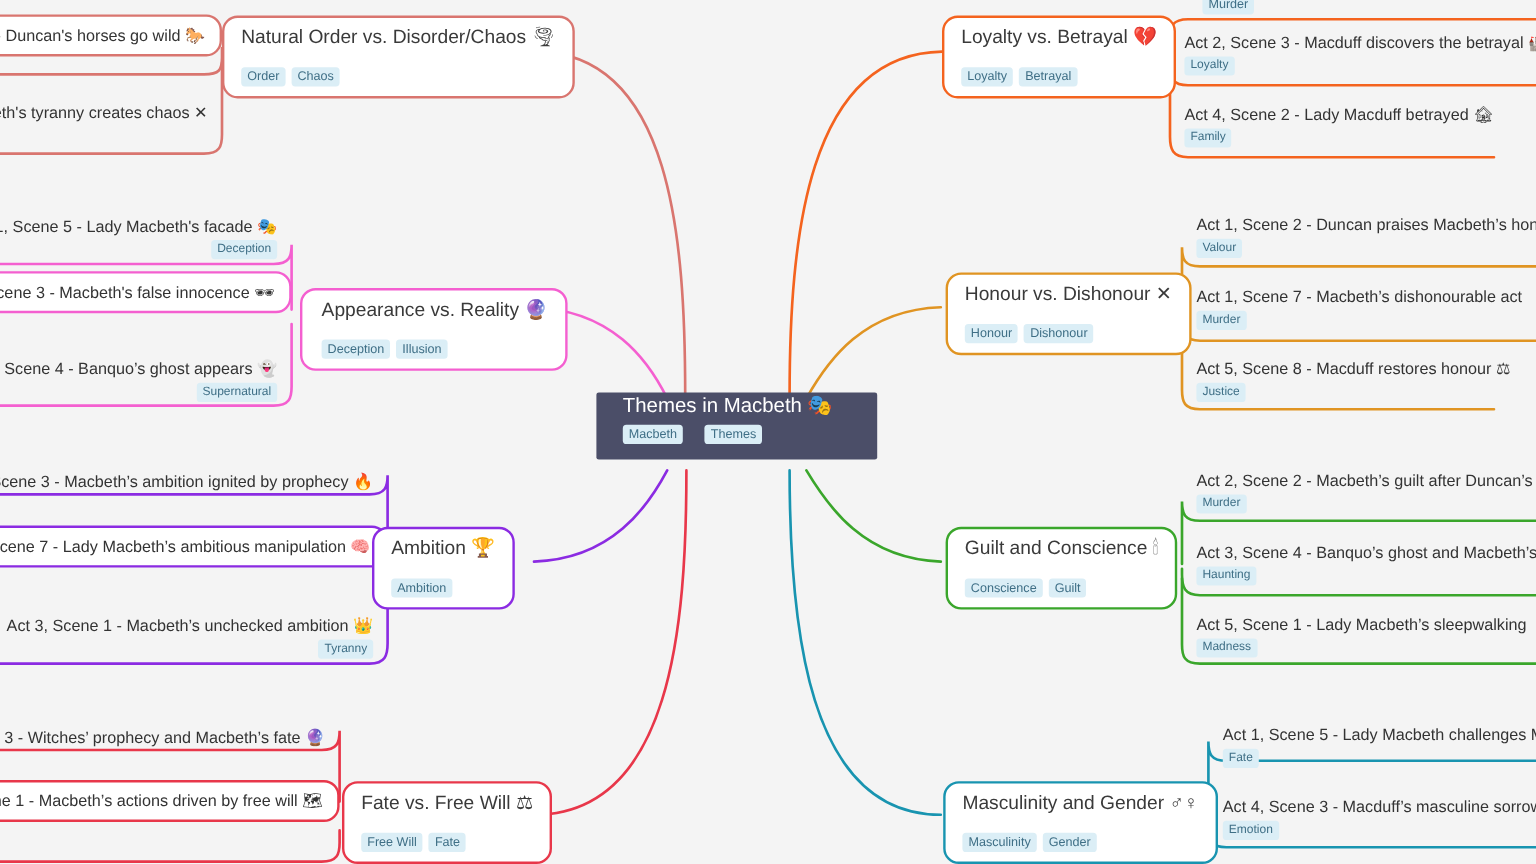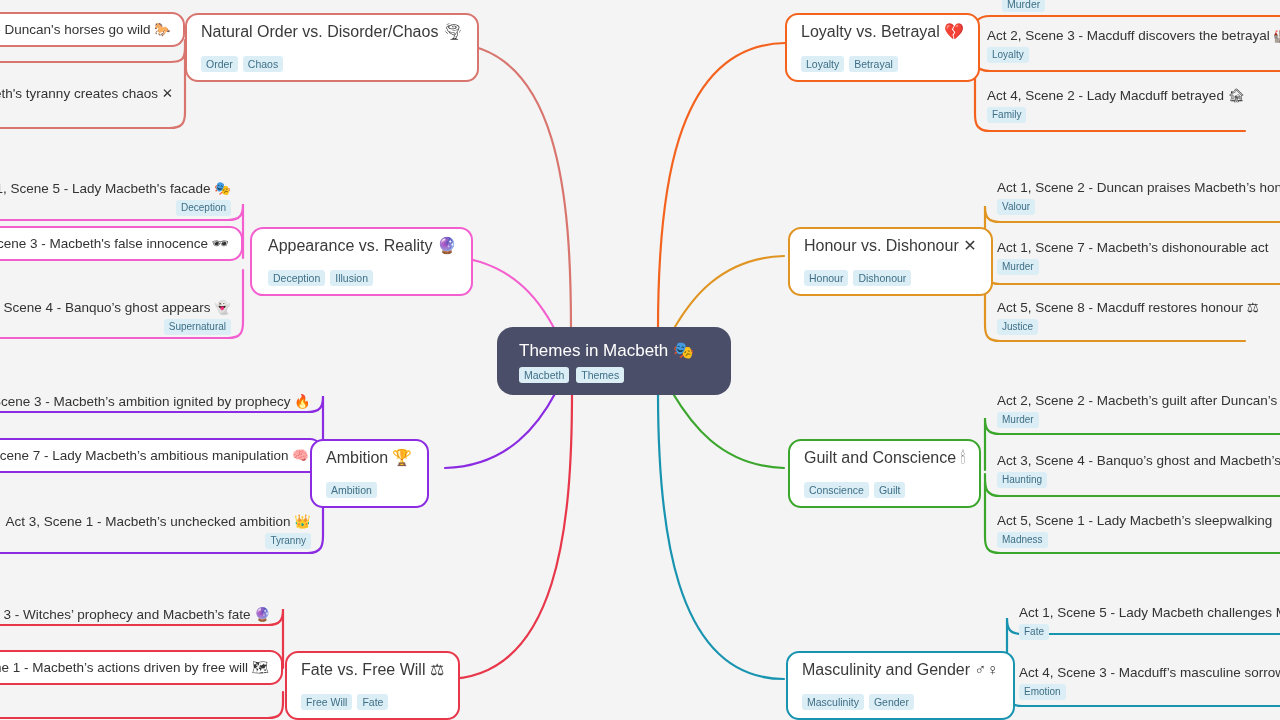--- a/index.html
+++ b/index.html
@@ -19,34 +19,34 @@
   #edges {
     position: absolute; left: 0; top: 0;
     width: 1280px; height: 720px;
     pointer-events: none;
   }
 
   
   .root {
     position: absolute;
     left: 497px; top: 327px;
-    width: 234px; height: 68px;
+    width: 234px; height: 56px;
     background: #4b4e68;
-    border-radius: 16px;
-    padding: 13px 22px 0 22px;
+    border-radius: 2px;
+    padding: 0 22px 0 22px;
     z-index: 20;
   }
   .root-title {
     color: #ffffff;
     font-size: 17px;
     line-height: 21px;
     white-space: nowrap;
     font-weight: 400;
   }
-  .root-tags { margin-top: 6px; display: flex; gap: 7px; }
+  .root-tags { margin-top: 6px; display: flex; gap: 18px; }
   .root-tags .tag {
     background: #dbeef6;
     color: #3f6f86;
     font-size: 10.5px;
     padding: 2px 5px 2px 5px;
     border-radius: 3px;
     line-height: 12px;
     white-space: nowrap;
   }
 
@@ -180,21 +180,21 @@
   </div>
 
   <div class="leaf boxed" style="left:-160px; top:12px; width:345px; border-color:#d9756f;">
     <div class="leaf-title" style="text-align:right;">Act 2, Scene 4 - Duncan's horses go wild 🐎</div>
   </div>
 
   <div class="leaf" style="left:-160px; top:78px; width:345px;">
     <div class="leaf-title" style="text-align:right;">Act 5, Scene 1 - Macbeth's tyranny creates chaos ✕</div>
   </div>
 
-  <div class="branch" style="left:250px; top:227px; border-color:#f45fd0;padding-left:16px;">
+  <div class="branch" style="left:250px; top:240px; border-color:#f45fd0;padding-left:16px;">
     <div class="branch-title">Appearance vs. Reality 🔮</div>
     <div class="branch-tags">
       <span class="tag">Deception</span>
       <span class="tag">Illusion</span>
     </div>
   </div>
 
   <div class="leaf" style="left:-180px; top:173px; width:423px;">
     <div class="leaf-title" style="text-align:right;">Act 1, Scene 5 - Lady Macbeth's facade 🎭</div>
     <div class="leaf-tags" style="justify-content:flex-end;">

